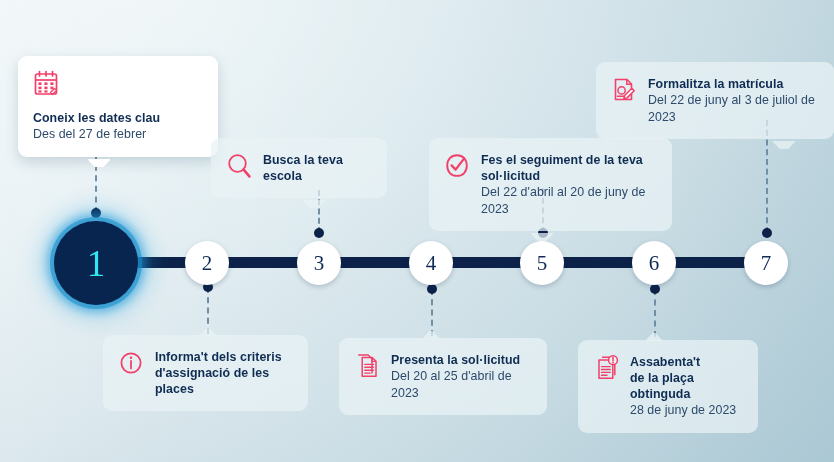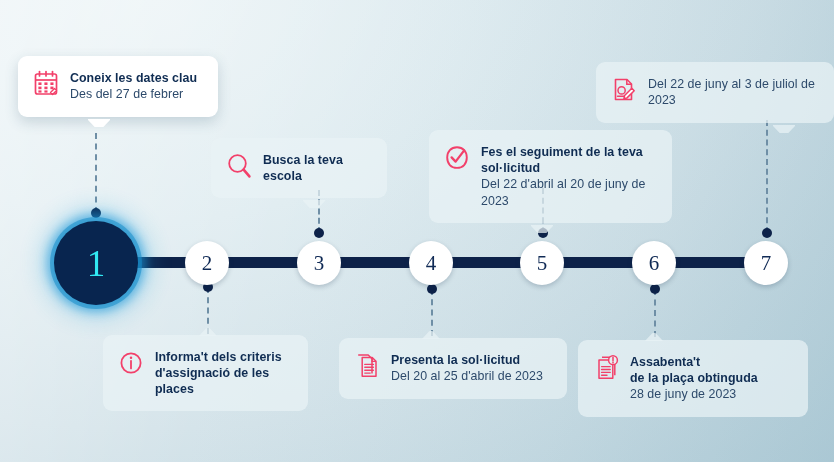--- a/index.html
+++ b/index.html
@@ -80,20 +80,21 @@
     border-radius: 9px;
     background: rgba(233,242,245,0.72);
     padding: 13px 16px 14px 15px;
     display: flex;
     gap: 11px;
     align-items: flex-start;
   }
   .card.solid {
     background: #ffffff;
     box-shadow: 0 5px 14px rgba(40,80,105,0.20);
+    flex-direction: column;
   }
   .card .ico { flex: 0 0 auto; width: 26px; height: 28px; margin-top: 1px; }
   .card .ico svg { display: block; width: 26px; height: 28px; }
   .card .txt { padding-top: 1px; }
   .card .title {
     font-size: 12.4px;
     font-weight: bold;
     color: #0f2c52;
     line-height: 1.30;
     letter-spacing: 0.05px;
@@ -116,25 +117,25 @@
     position: absolute; left: 0; top: 0;
     width: 22px; height: 11px;
     display: block;
   }
   .tail.down  { bottom: -10px; }
   .tail.up    { top: -10px; }
 
   
   #card1 { left: 18px;  top: 56px;  width: 200px; }
   #card2 { left: 211px; top: 138px; width: 176px; }
-  #card3 { left: 429px; top: 130px; width: 243px; }
+  #card3 { left: 429px; top: 138px; width: 243px; }
   #card4 { left: 596px; top: 62px;  width: 238px; }
   #card5 { left: 103px; top: 335px; width: 205px; }
-  #card6 { left: 339px; top: 338px; width: 228px; }
-  #card7 { left: 578px; top: 340px; width: 230px; }
+  #card6 { left: 339px; top: 338px; width: 208px; }
+  #card7 { left: 578px; top: 340px; width: 180px; }
 
   #stem1 { left: 95px;  top: 133px; height: 80px; }
   #stem2 { left: 207px; top: 287px; height: 47px; }
   #stem3 { left: 318px; top: 190px; height: 43px; }
   #stem4 { left: 431px; top: 289px; height: 47px; }
   #stem5 { left: 542px; top: 188px; height: 45px; }
   #stem6 { left: 654px; top: 289px; height: 48px; }
   #stem7 { left: 766px; top: 120px; height: 113px; }
 </style>
 </head>
@@ -267,20 +268,21 @@
     <span class="ico">
       <svg viewBox="0 0 26 28">
         <path d="M4.5 3.5 L16 3.5 L20.5 8 L20.5 23.5 L4.5 23.5 Z" fill="none" stroke="#F2406A" stroke-width="1.6" stroke-linejoin="round"></path>
         <path d="M15.8 3.6 L15.8 8.2 L20.4 8.2" fill="none" stroke="#F2406A" stroke-width="1.5"></path>
         <circle cx="10.6" cy="14.4" r="3.6" fill="none" stroke="#F2406A" stroke-width="1.5"></circle>
         <line x1="6.5" y1="20.3" x2="15.2" y2="20.3" stroke="#F2406A" stroke-width="1.5" stroke-linecap="round"></line>
         <path d="M13.6 19.5 L20.8 12.3 L23.2 14.7 L16 21.9 L12.9 22.6 Z" fill="#fff" stroke="#F2406A" stroke-width="1.5" stroke-linejoin="round"></path>
       </svg>
     </span>
     <span class="txt">
+      <div class="title">Formalitza la matrícula</div>
       <div class="date">Del 22 de juny al 3 de juliol de 2023</div>
     </span>
     <span class="tail down" style="left:177px">
       <i><svg viewBox="0 0 22 11" width="22" height="11">
             <path d="M0 0 L22 0 L22 1 L13 10.5 Q11 12 9 10.5 L0 1 Z" fill="rgba(233,242,245,0.72)"></path>
           </svg></i>
     </span>
   </div>
 
   <div class="card" id="card5">

